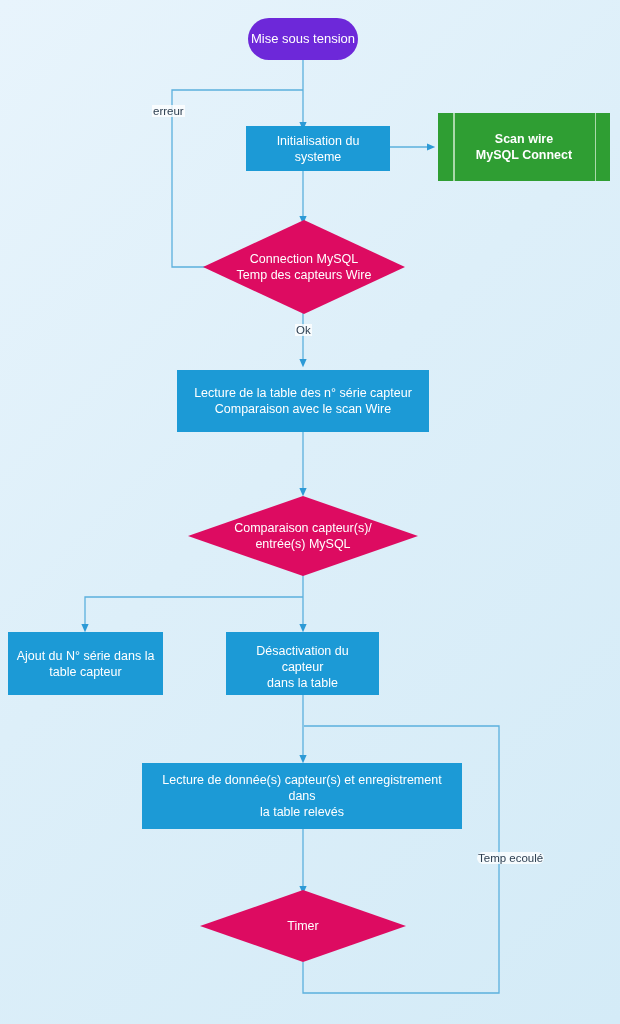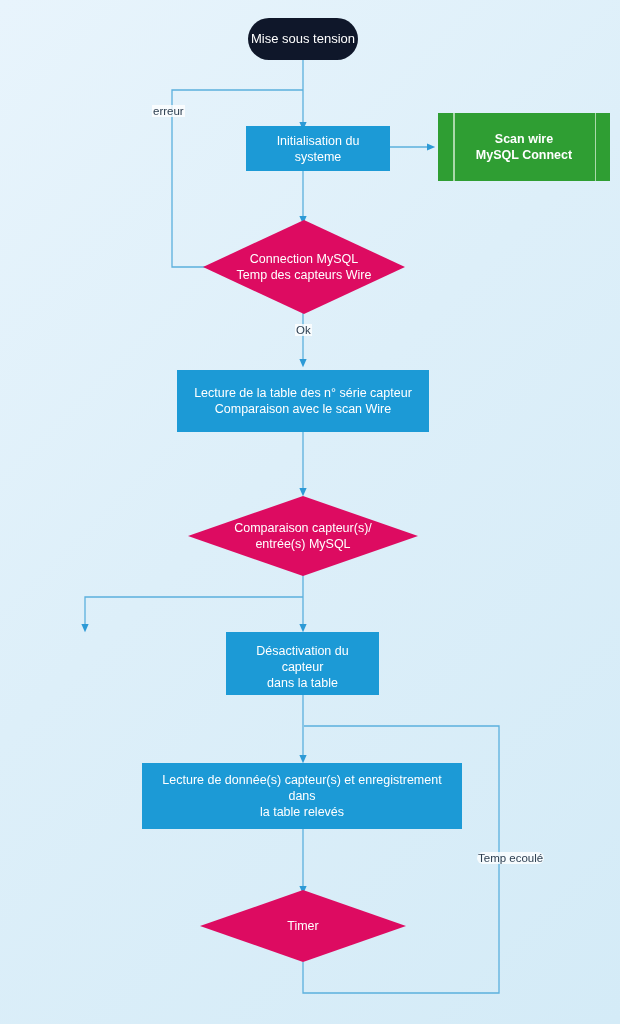--- a/index.html
+++ b/index.html
@@ -13,21 +13,21 @@
   #canvas{position:absolute;inset:0;width:620px;height:1024px;}
   .svg-layer{position:absolute;left:0;top:0;width:620px;height:1024px;pointer-events:none;}
 
   .node{position:absolute;box-sizing:border-box;display:flex;align-items:center;
         justify-content:center;text-align:center;color:#ffffff;line-height:1.28;}
 
   
   .proc{background:#1c9ad6;font-size:12.5px;padding:4px 8px;}
 
   
-  .term{background:#0f172a;border-radius:24px;font-size:13px;}
+  .term{background:#6d28d9;border-radius:24px;font-size:13px;}
 
   
   .subproc{background:#2f9e33;font-size:12.5px;}
   .subproc .bar{position:absolute;top:0;bottom:0;width:1.5px;background:#bfe3c0;opacity:.85;}
   .subproc .bar.l{left:15px;}
   .subproc .bar.r{right:14px;}
 
   
   .decision{position:absolute;display:flex;align-items:center;justify-content:center;}
   .decision .dia{position:absolute;inset:0;background:#dd0b61;
@@ -109,20 +109,26 @@
   </div>
 
   <div class="decision" style="left:188px;top:496px;width:230px;height:80px;">
     <div class="dia"></div>
     <div class="lbl">
       <div>Comparaison capteur(s)/</div>
       <div>entrée(s) MySQL</div>
     </div>
   </div>
 
+  <div class="node proc" style="left:8px;top:632px;width:155px;height:63px;">
+    <div>
+      <div>Ajout du N° série dans la</div>
+      <div>table capteur</div>
+    </div>
+  </div>
 
   <div class="node proc" style="left:226px;top:632px;width:153px;height:63px;align-items:flex-end;">
     <div>
       <div>Désactivation du capteur</div>
       <div>dans la table</div>
     </div>
   </div>
 
   <div class="node proc" style="left:142px;top:763px;width:320px;height:66px;">
     <div>

